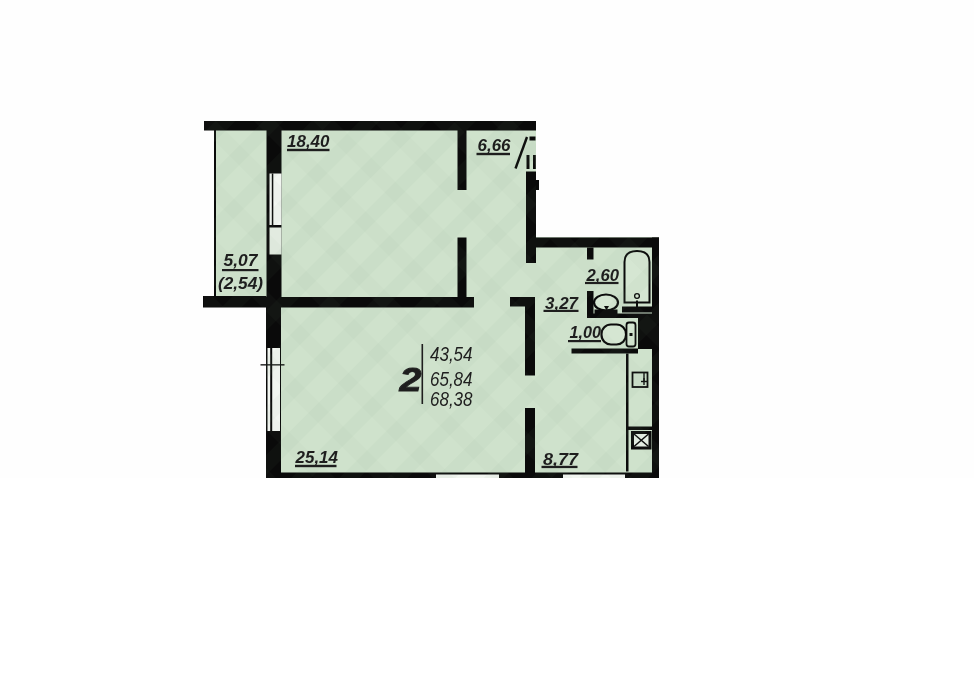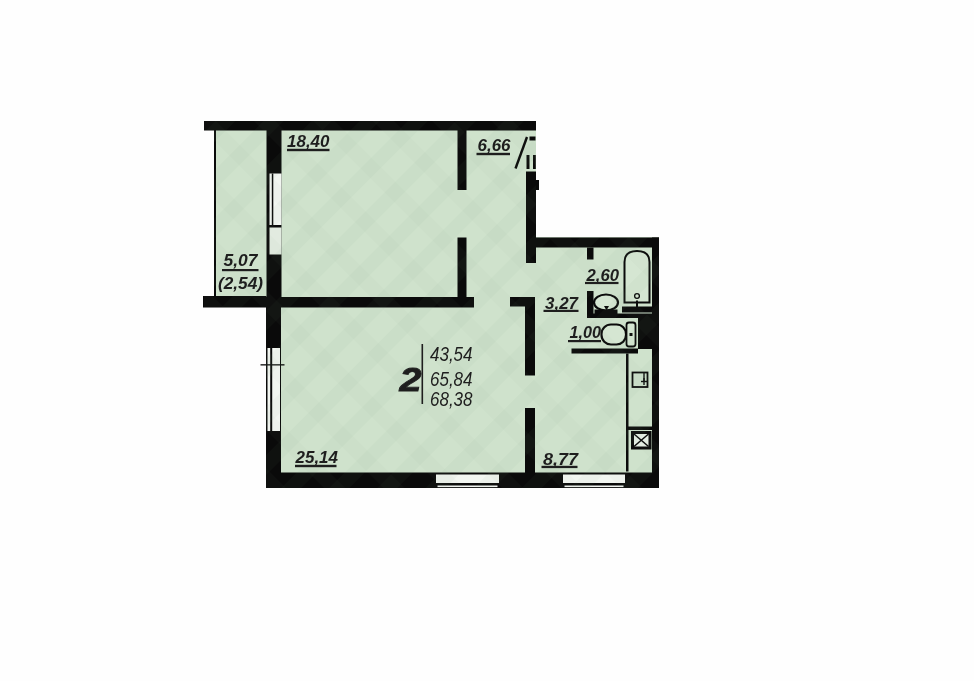--- a/index.html
+++ b/index.html
@@ -1,16 +1,16 @@
 <!DOCTYPE html>
 <html><head>
 <meta charset="utf-8">
 <style>
 html,body{margin:0;padding:0;background:#ffffff;}
-#wrap{position:relative;width:974px;height:681px;background:#fefefe;overflow:hidden;}
+#wrap{position:relative;width:974px;height:478px;background:#fefefe;overflow:hidden;}
 text{font-family:"Liberation Sans",sans-serif;fill:#1e1e1e;}
 .lbl{font-style:italic;font-weight:bold;font-size:17px;}
 .big{font-style:italic;font-weight:bold;font-size:33px;stroke:#1e1e1e;stroke-width:0.8;}
 .num{font-style:italic;font-size:19.5px;}
 </style>
 </head>
 <body>
 <div id="wrap">
 <svg width="974" height="681" viewBox="0 0 974 681" xmlns="http://www.w3.org/2000/svg">
 <defs>

